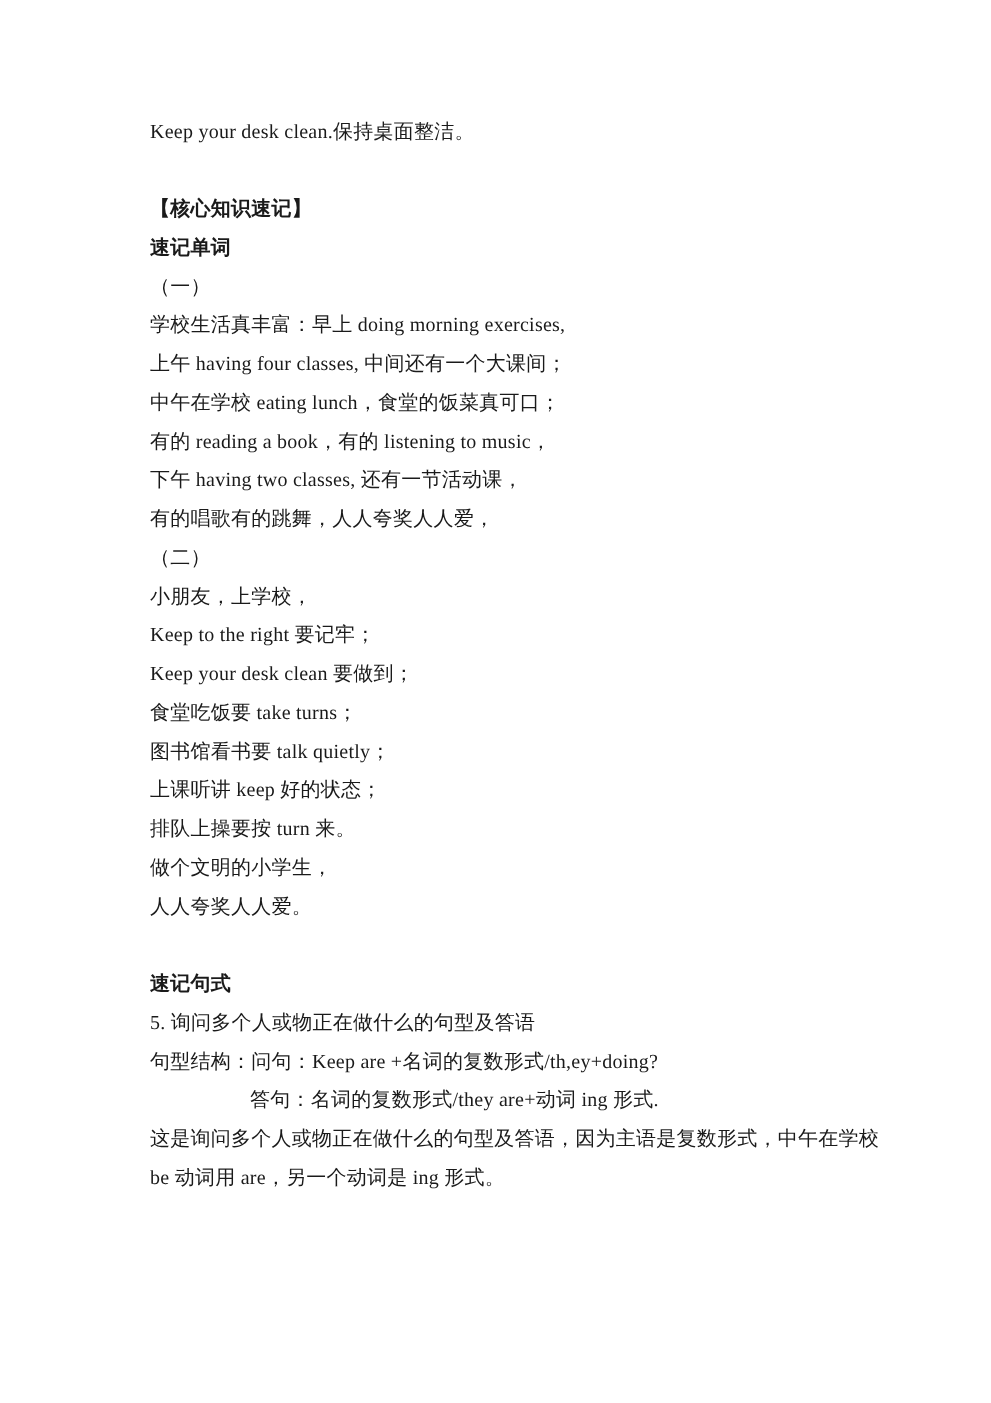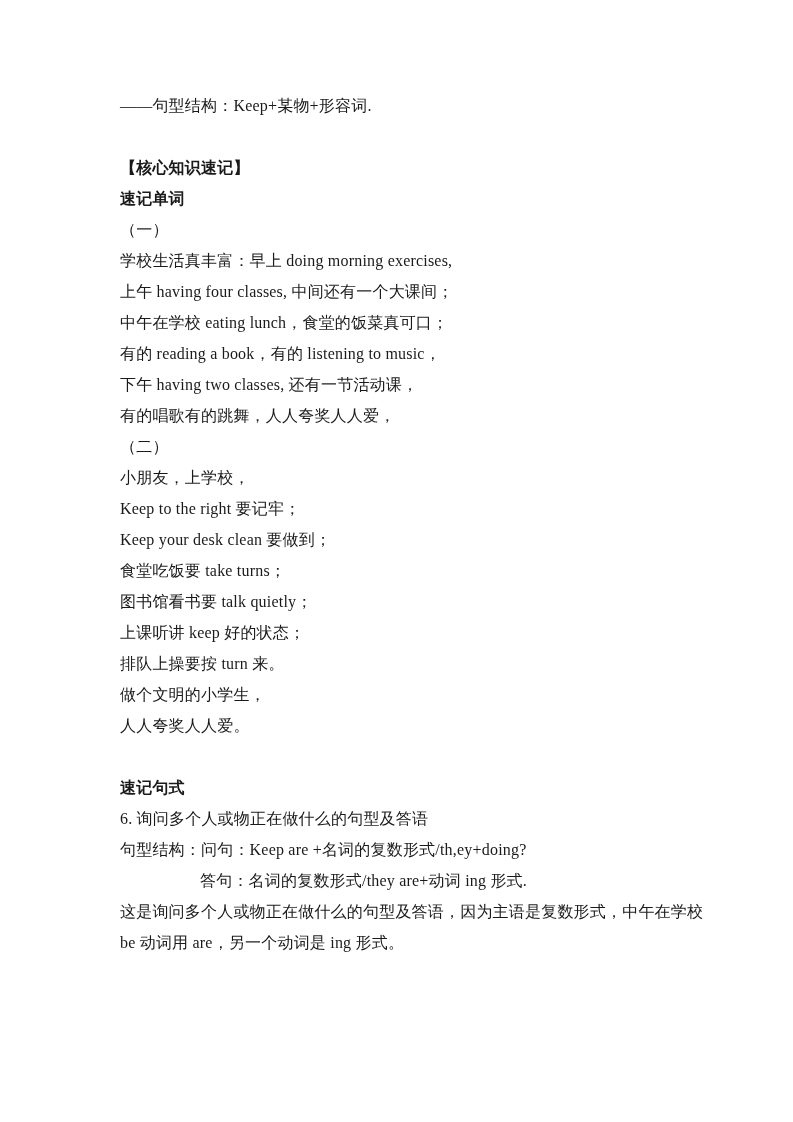--- a/index.html
+++ b/index.html
@@ -35,21 +35,21 @@
   .indent-5 {
     padding-left: 80px;
     font-family: Liberation Serif, serif;
   }
 </style>
 </head>
 <body>
 
 <div class="page">
 
-  <p>——句型结构：Keep+某物+形容词.</p>
+  <p>Keep your desk clean.保持桌面整洁。</p>
 
   <p class="bold gap-above">【核心知识速记】</p>
 
   <p class="bold">速记单词</p>
 
   <p>（一）</p>
   <p>学校生活真丰富：早上 doing morning exercises,</p>
   <p>上午 having four classes, 中间还有一个大课间；</p>
   <p>中午在学校 eating lunch，食堂的饭菜真可口；</p>
   <p>有的 reading a book，有的 listening to music，</p>
@@ -62,19 +62,19 @@
   <p>Keep your desk clean 要做到；</p>
   <p>食堂吃饭要 take turns；</p>
   <p>图书馆看书要 talk quietly；</p>
   <p>上课听讲 keep 好的状态；</p>
   <p>排队上操要按 turn 来。</p>
   <p>做个文明的小学生，</p>
   <p>人人夸奖人人爱。</p>
 
   <p class="bold gap-above">速记句式</p>
 
-  <p>6. 询问多个人或物正在做什么的句型及答语</p>
+  <p>5. 询问多个人或物正在做什么的句型及答语</p>
   <p>句型结构：问句：Keep are +名词的复数形式/th,ey+doing?</p>
   <p class="indent-5">答句：名词的复数形式/they are+动词 ing 形式.</p>
   <p>这是询问多个人或物正在做什么的句型及答语，因为主语是复数形式，中午在学校</p>
   <p>be 动词用 are，另一个动词是 ing 形式。</p>
 
 </div>
 
 </body></html>

